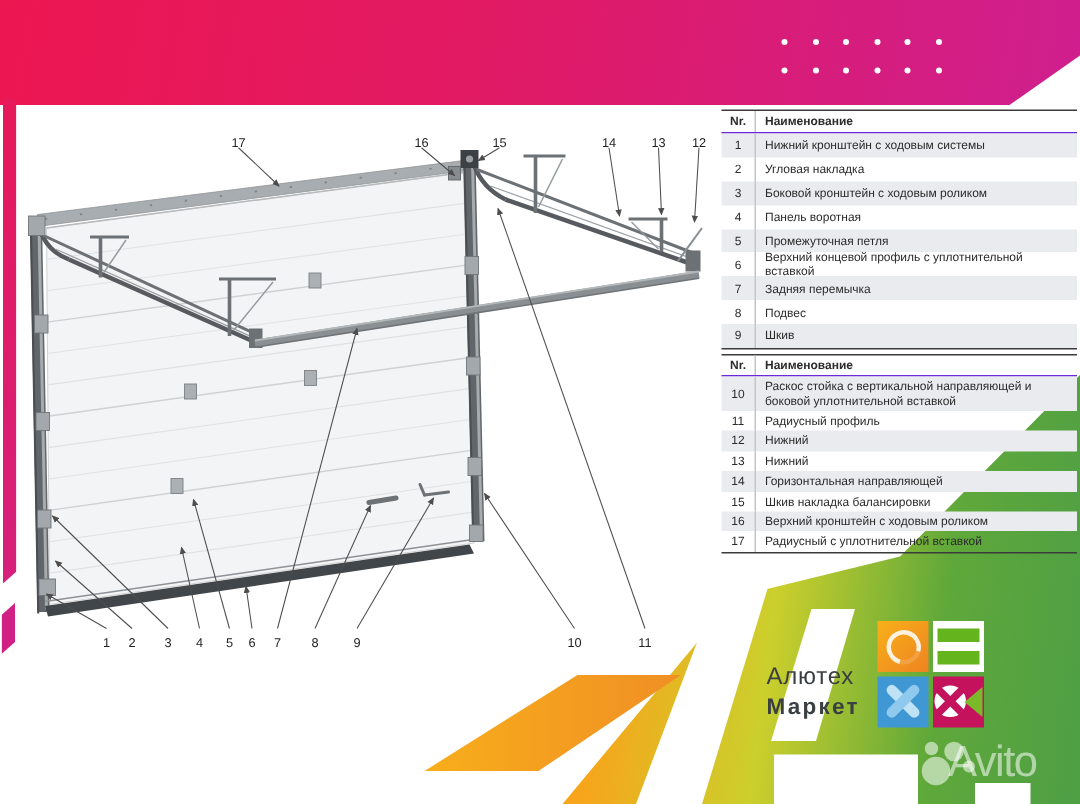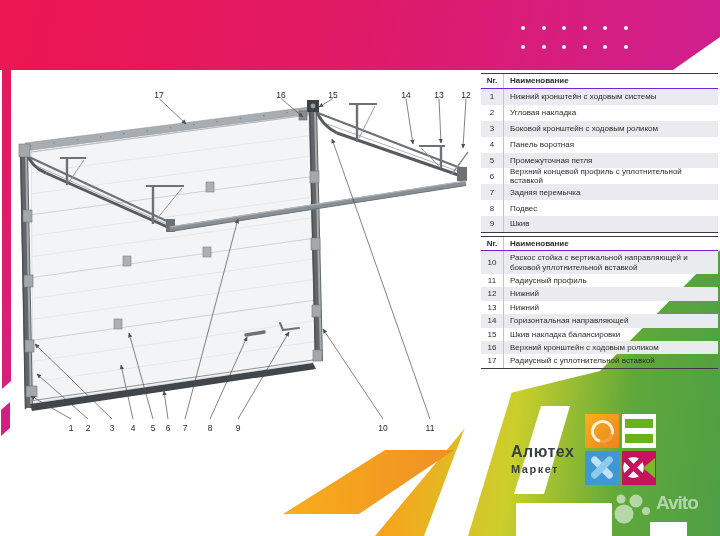--- a/index.html
+++ b/index.html
@@ -29,22 +29,22 @@
   #table2 .trow.tall{height:23px;}
   .trow.alt{background:#e9ebee;}
   .c-nr{width:22px;text-align:center;flex:0 0 auto;align-self:stretch;
         display:flex;align-items:center;justify-content:center;}
   .c-name{flex:1;padding:1px 2px 1px 6px;border-left:1px solid #c3c6c8;align-self:stretch;
           display:flex;align-items:center;}
   
   .layer{position:absolute;left:0;top:0;width:720px;height:536px;pointer-events:none;}
   
   #brand-text{position:absolute;left:511px;top:443px;color:#3a3f42;}
-  #brand-line1{font-size:16px;font-weight:bold;letter-spacing:.5px;}
-  #brand-line2{font-size:11px;font-weight:600;letter-spacing:1.5px;margin-top:2px;}
+  #brand-line1{font-size:16px;font-weight:normal;letter-spacing:.5px;}
+  #brand-line2{font-size:15px;font-weight:600;letter-spacing:1.5px;margin-top:2px;}
   #logo{position:absolute;left:585px;top:414px;width:71px;height:71px;
         display:grid;grid-template-columns:34px 34px;grid-template-rows:34px 34px;gap:3px;}
   .lsq{position:relative;overflow:hidden;}
   #lsq-orange{background:linear-gradient(135deg,#f8b019,#ee8322);}
   #lsq-orange .swirl{position:absolute;left:6px;top:6px;width:17px;height:17px;border-radius:50%;
         border:3.5px solid rgba(255,255,255,.85);border-bottom-color:rgba(255,255,255,.15);
         transform:rotate(-30deg);}
   #lsq-bars{background:#fff;}
   .gbar{position:absolute;left:3px;width:28px;height:9px;background:#63b41d;}
   #lsq-blue{background:#3f97d4;}
@@ -53,21 +53,21 @@
   #lsq-magenta .wcirc{position:absolute;left:1px;top:6px;width:21px;height:21px;border-radius:50%;background:#fff;}
   #lsq-magenta .pet1,#lsq-magenta .pet2{position:absolute;left:0px;top:14px;width:23px;height:5px;background:#c4135c;}
   #lsq-magenta .pet1{transform:rotate(45deg);} #lsq-magenta .pet2{transform:rotate(-45deg);}
   #lsq-magenta .gtri{position:absolute;right:1px;top:7px;width:0;height:0;
         border-top:10px solid transparent;border-bottom:10px solid transparent;
         border-right:12px solid #7ab929;}
   
   #white-rect{position:absolute;left:516px;top:503px;width:96px;height:33px;background:#fff;}
   #white-strip{position:absolute;left:650px;top:522px;width:37px;height:14px;background:#fff;}
   #watermark{position:absolute;left:608px;top:491px;width:110px;height:40px;color:rgba(255,255,255,.55);}
-  #wm-text{position:absolute;left:48px;top:1px;font-size:19px;font-weight:bold;letter-spacing:-1px;}
+  #wm-text{position:absolute;left:24px;top:1px;font-size:29px;font-weight:normal;letter-spacing:-1px;}
   
   text.callout{font-family:"Liberation Sans",sans-serif;font-size:8.5px;fill:#1f1f1f;font-weight:500;}
 </style>
 </head>
 <body>
 
 <div id="page">
 
   <svg class="layer" viewBox="0 0 720 536">
     <defs>

